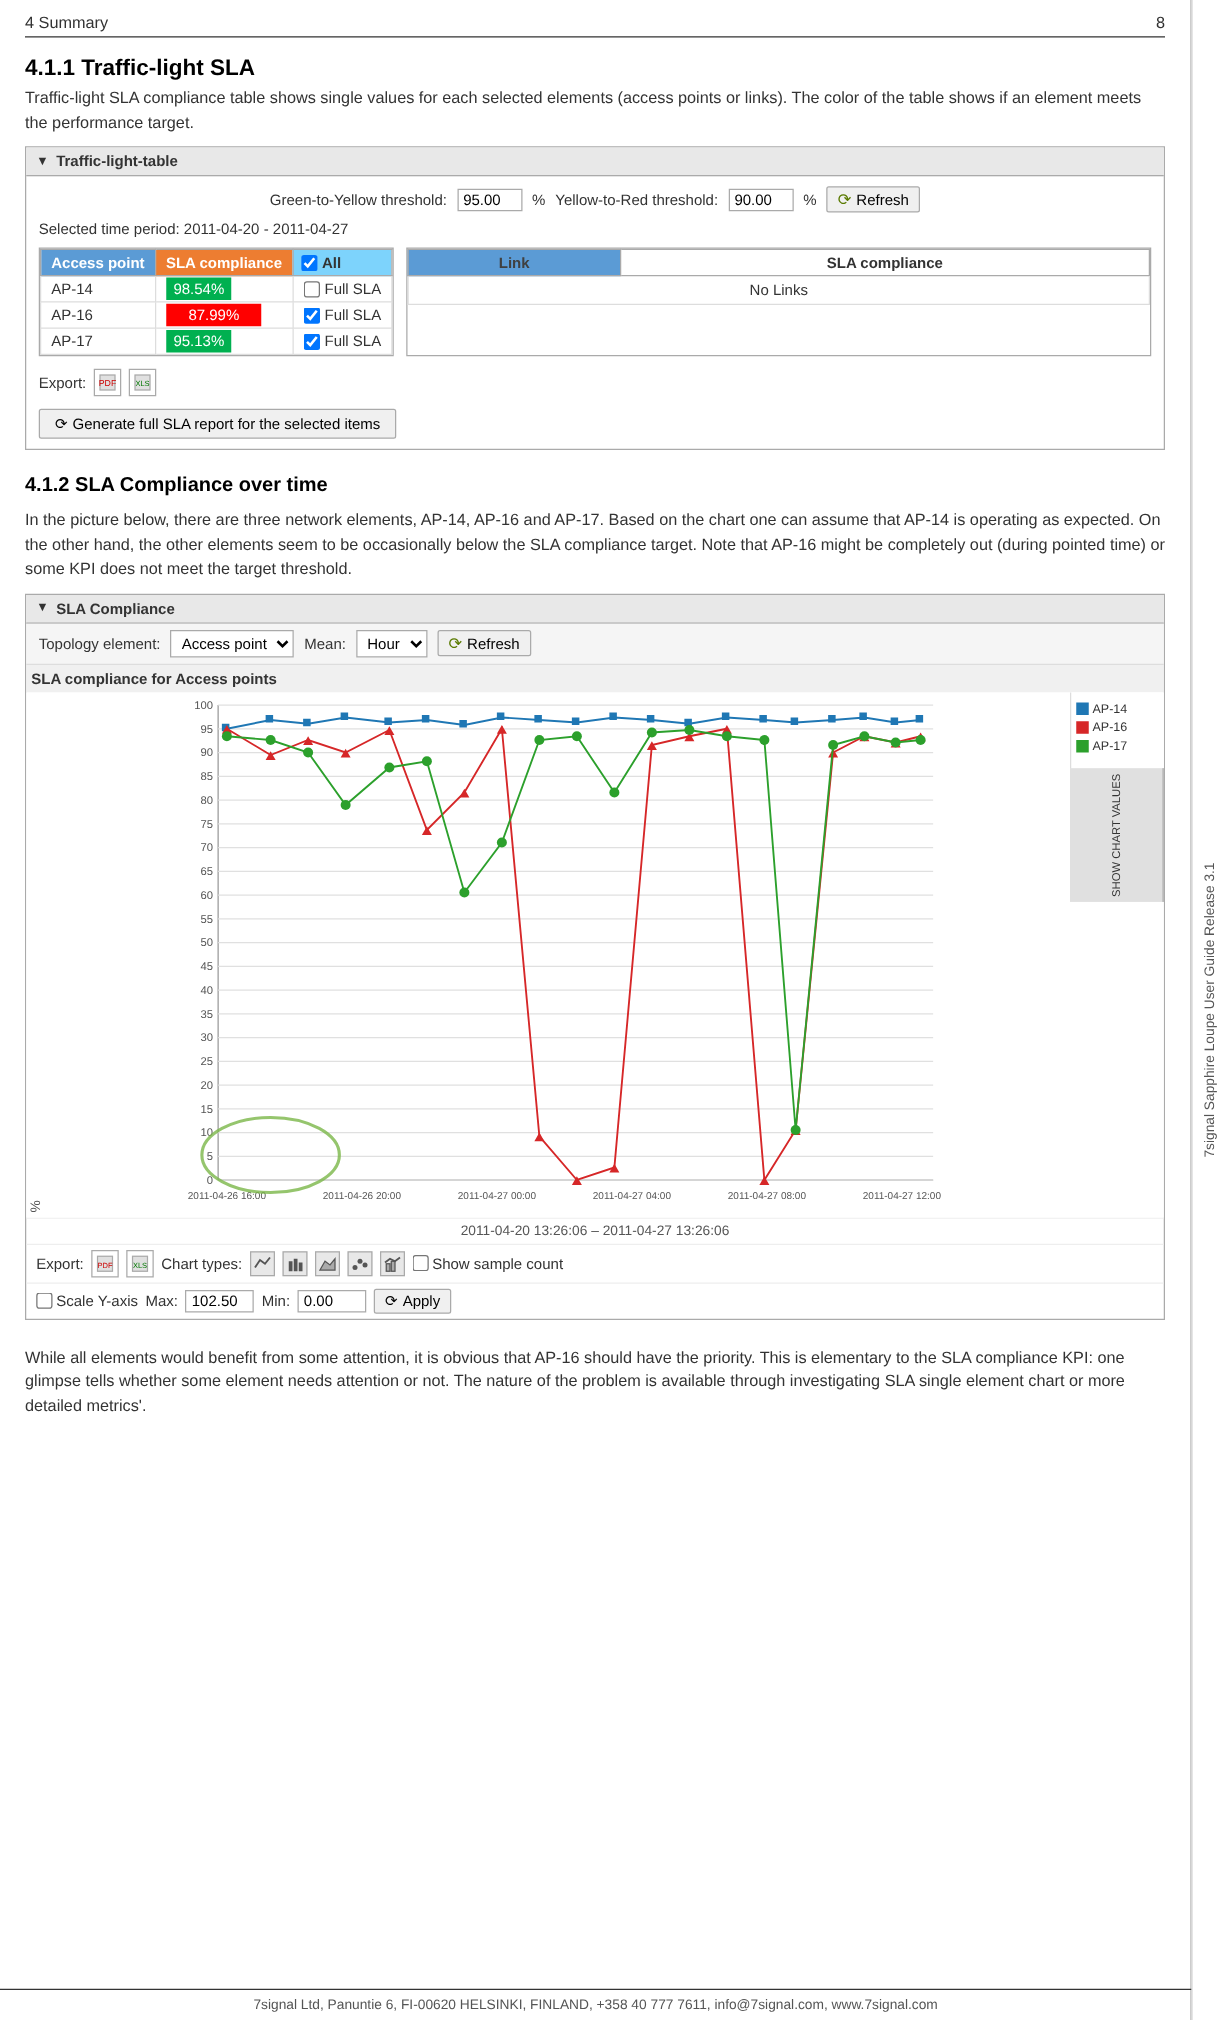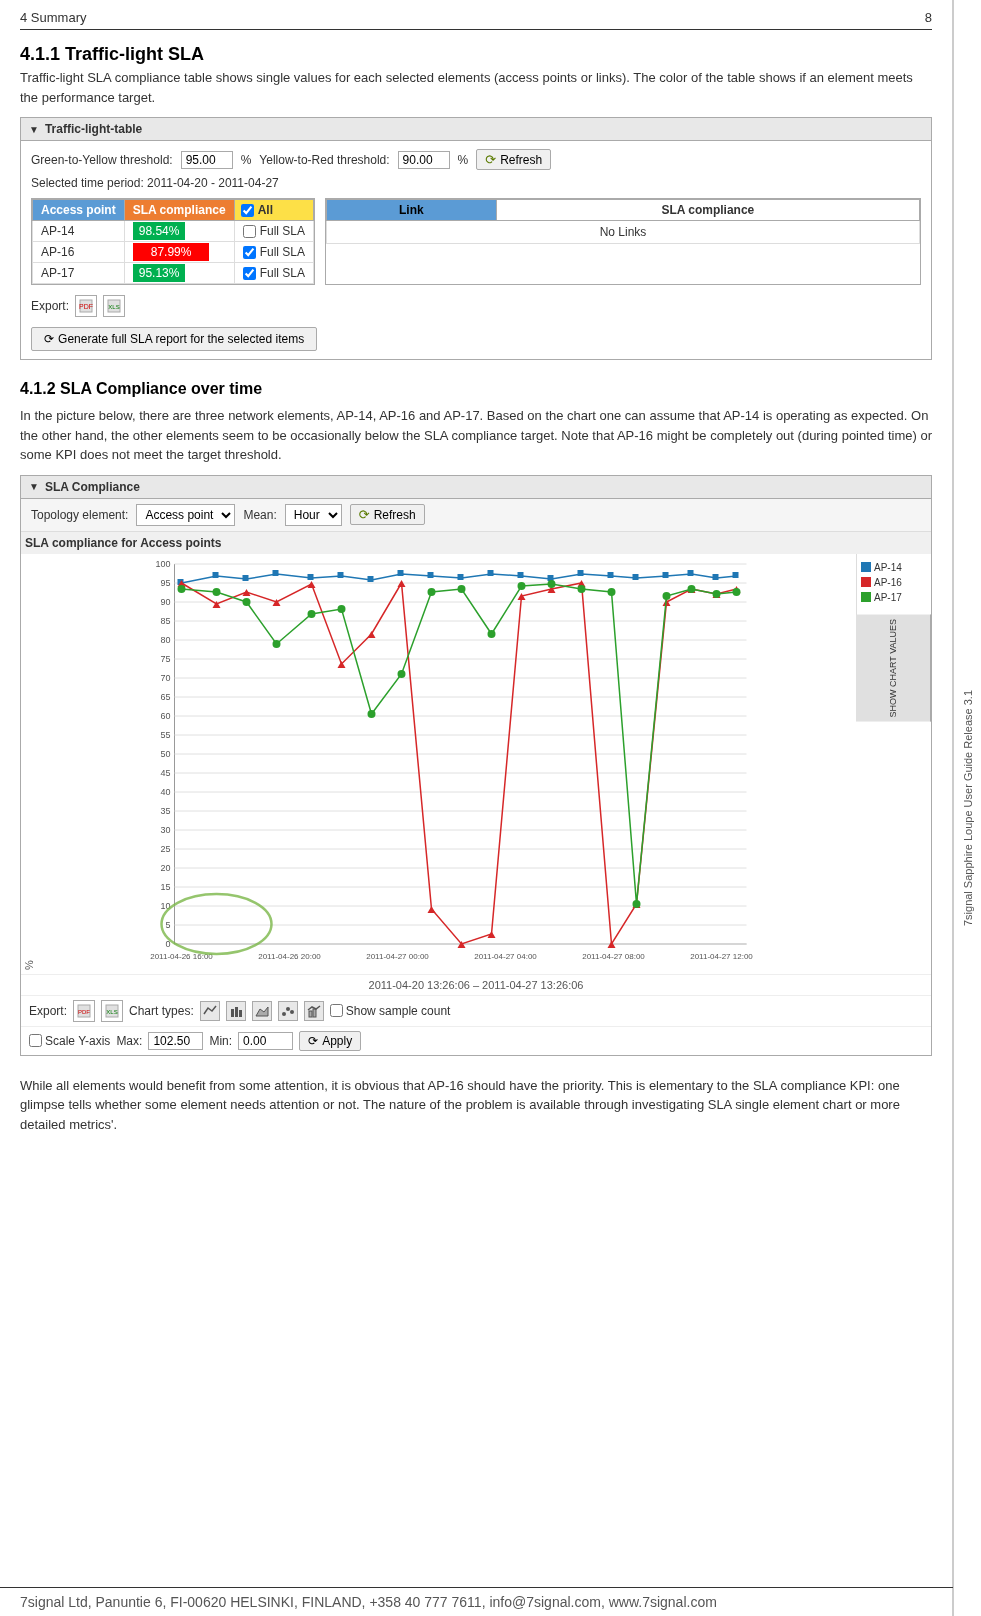--- a/index.html
+++ b/index.html
@@ -90,20 +90,21 @@
     }
     .widget-body {
       padding: 8px 10px;
     }
     .threshold-row {
       display: flex;
       align-items: center;
       gap: 8px;
       margin-bottom: 6px;
       font-size: 12px;
+      justify-content: center;
     }
     .threshold-input {
       border: 1px solid #aaa;
       padding: 1px 4px;
       width: 52px;
       font-size: 12px;
     }
     .refresh-btn {
       background: #f0f0f0;
       border: 1px solid #aaa;
@@ -178,21 +179,21 @@
       width: 100%;
     }
     .sla-right-table th {
       padding: 3px 10px;
       border: 1px solid #aaa;
       background: #fff;
       font-weight: bold;
     }
     .sla-right-table th.link-header {
       background: #5b9bd5;
-      color: #000000;
+      color: #404040;
     }
     .sla-right-table th.sla-comp-header {
       background: #fff;
       font-weight: bold;
     }
     .sla-right-table td {
       padding: 4px 10px;
       border: 1px solid #ddd;
       text-align: center;
     }
@@ -353,23 +354,23 @@
       font-size: 12px;
       cursor: pointer;
       display: inline-flex;
       align-items: center;
       gap: 4px;
       border-radius: 2px;
     }
     .footer {
       border-top: 1px solid #333;
       padding: 6px 20px;
-      font-size: 14px;
+      font-size: 11px;
       color: #555;
-      text-align: left;
+      text-align: center;
       position: absolute;
       bottom: 0;
       left: 0;
       right: 28px;
     }
     .grid-line {
       stroke: #e0e0e0;
       stroke-width: 1;
     }
     .axis-line {
@@ -422,21 +423,21 @@
           </div>
 
           <div class="sla-tables-container">
 
             <div class="sla-left-table">
               <table>
                 <thead>
                   <tr>
                     <th class="ap-header">Access point</th>
                     <th class="sla-header">SLA compliance</th>
-                    <th style="background:#fde047; padding:3px 6px; border:1px solid #aaa;">
+                    <th style="background:#7dd3fc; padding:3px 6px; border:1px solid #aaa;">
                       <div class="checkbox-row">
                         <input type="checkbox" checked="" style="">
                         <span>All</span>
                       </div>
                     </th>
                   </tr>
                 </thead>
                 <tbody>
                   <tr>
                     <td>AP-14</td>

